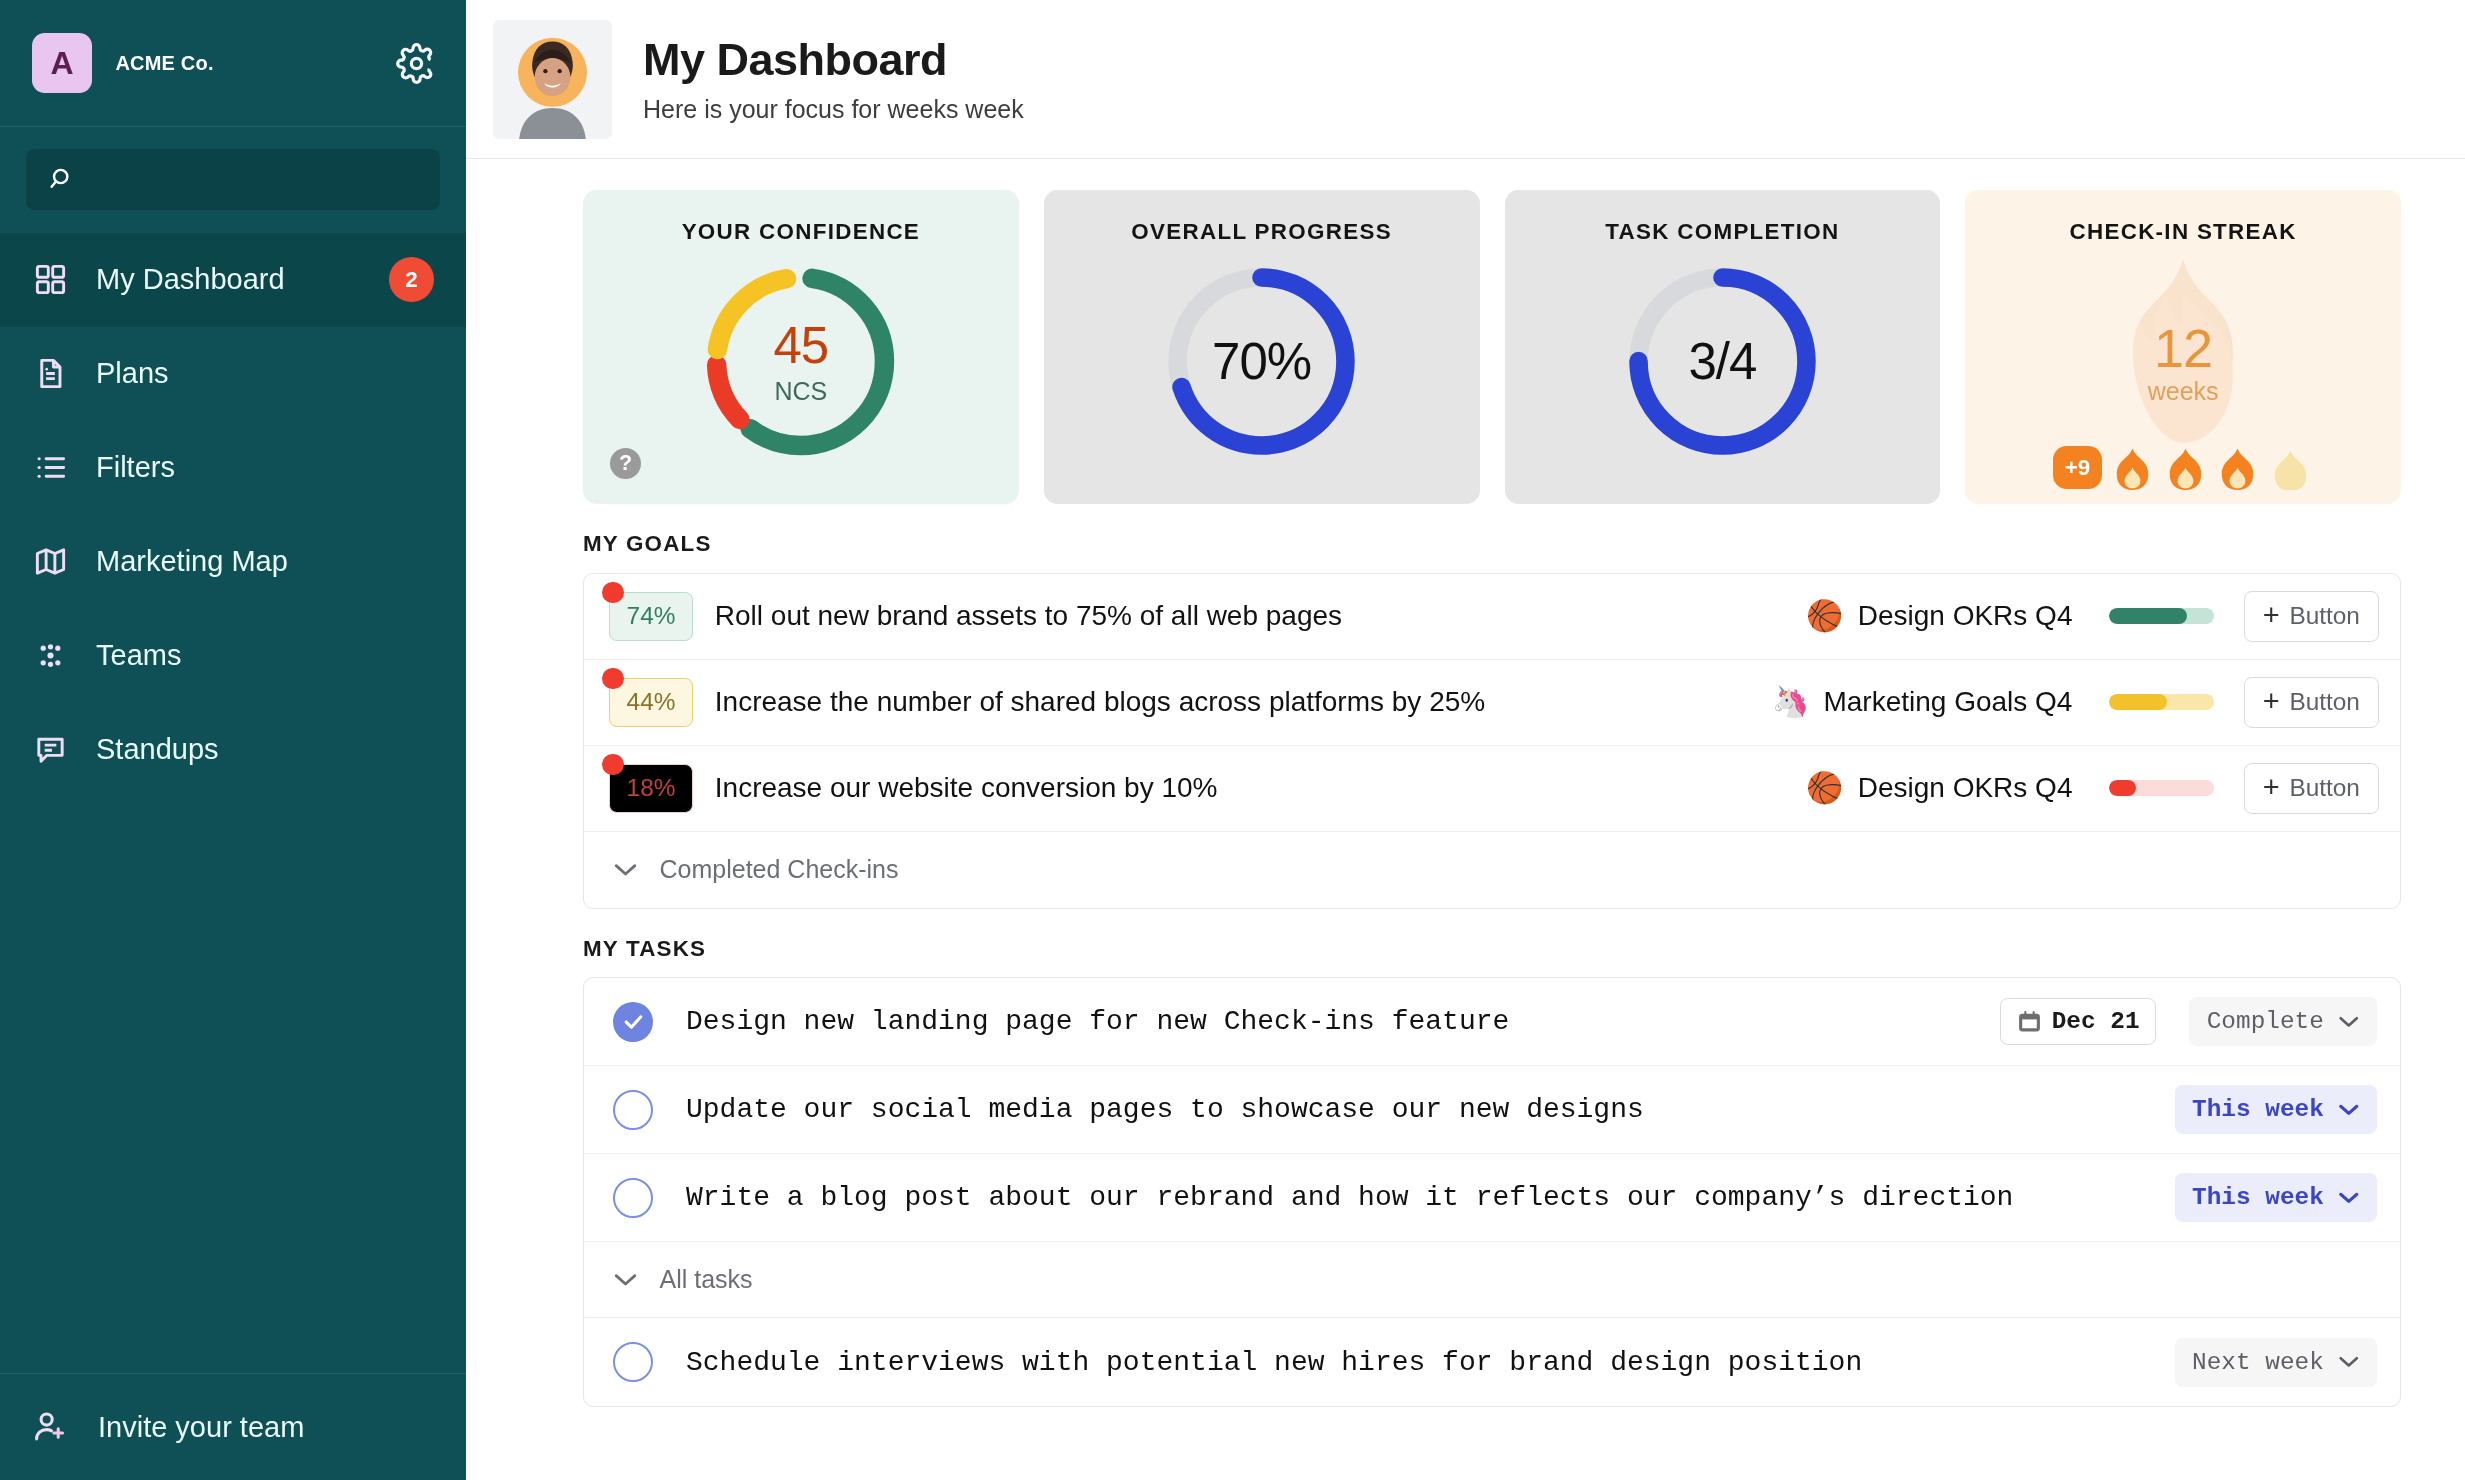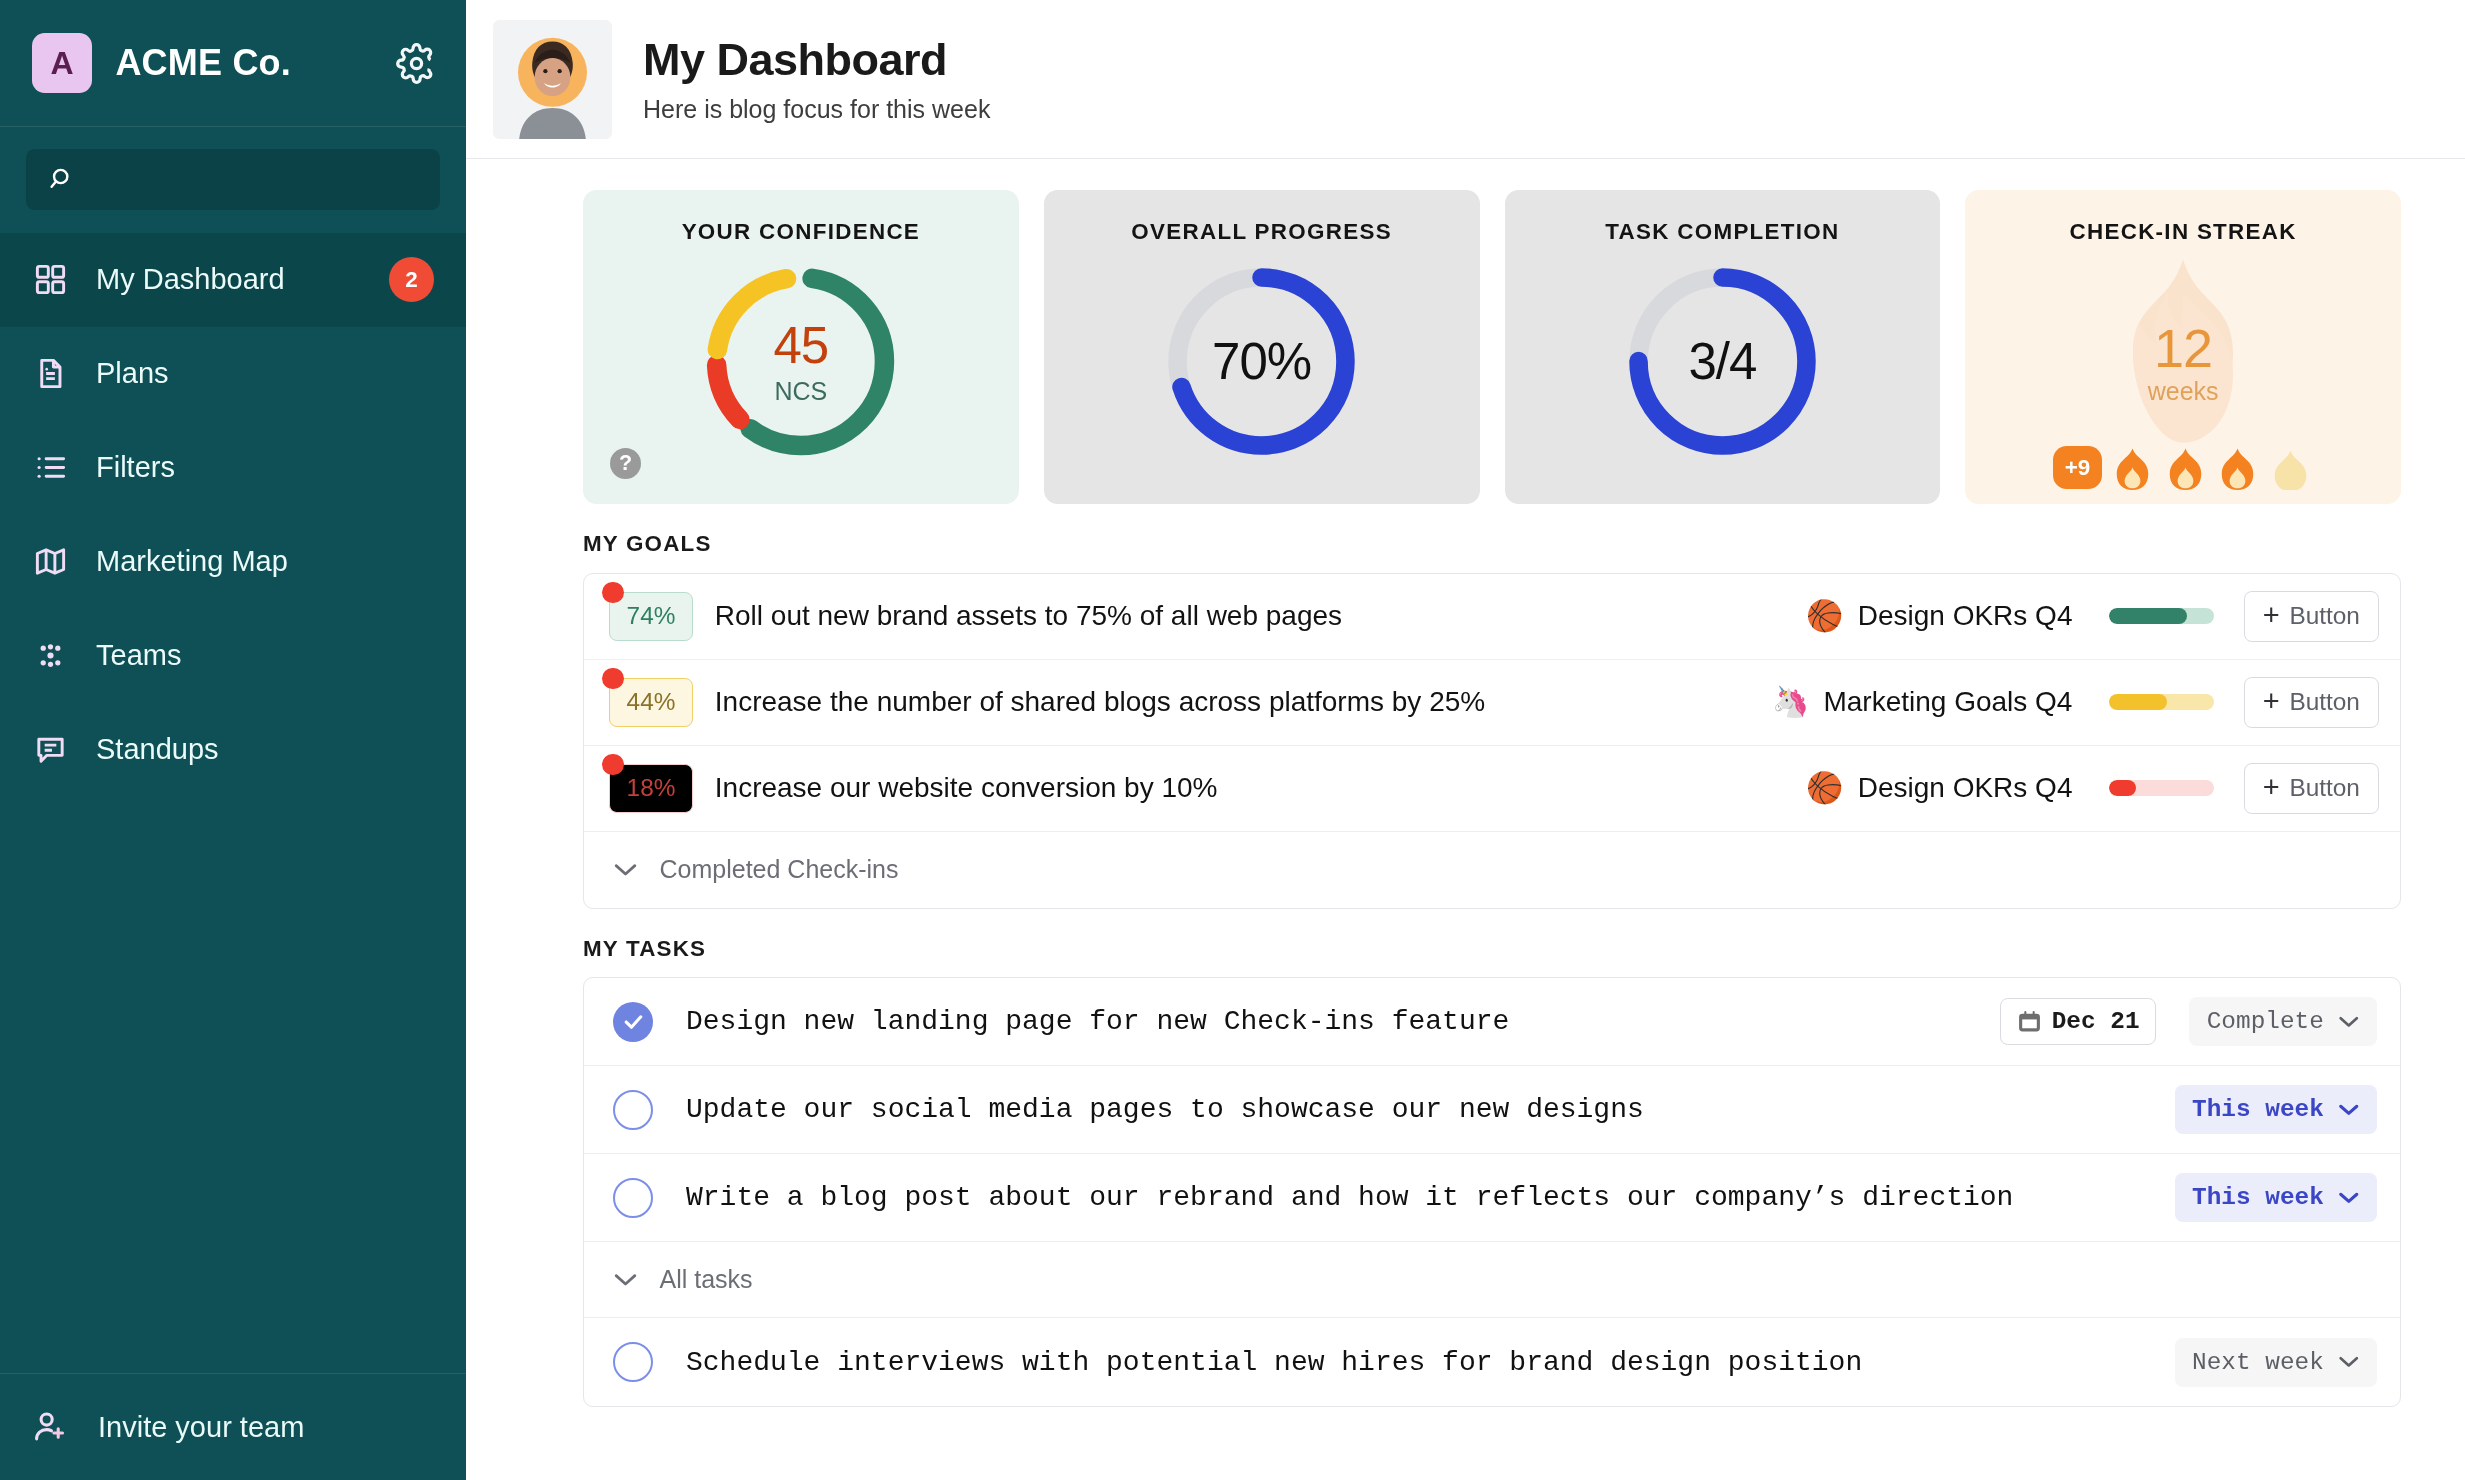--- a/index.html
+++ b/index.html
@@ -22,21 +22,21 @@
     height: 127px; display: flex; align-items: center;
     padding: 0 29px 0 32px; gap: 23.4px;
     border-bottom: 1px solid rgba(255,255,255,0.10);
   }
   .sb-logo {
     width: 60px; height: 60px; border-radius: 12.7px;
     background: #e9c6ef; color: #5b1e4f;
     display: flex; align-items: center; justify-content: center;
     font-size: 32px; font-weight: bold; flex: 0 0 60px;
   }
-  .sb-name { color: #ffffff; font-size: 36px; font-weight: bold; letter-spacing: 0.2px; flex: 1; }
+  .sb-name { color: #ffffff; font-size: 20px; font-weight: bold; letter-spacing: 0.2px; flex: 1; }
   .sb-gear { width: 41px; height: 41px; flex: 0 0 41px; opacity: .95; cursor: pointer; }
 
   .sb-searchwrap { padding: 21.5px 26px 19.5px 26px; }
   .sb-search {
     height: 61px; border-radius: 8.8px; background: #0a4247;
     display: flex; align-items: center; padding: 0 21.5px;
   }
   .sb-search svg { width: 29px; height: 29px; flex: 0 0 29px; }
   .sb-search input {
     background: transparent; border: none; outline: none;
@@ -317,21 +317,21 @@
           <path d="M33 36c1-12 8-18 17-18s16 6 17 18c1 11-6 22-17 22S32 47 33 36z" fill="#3a2a22"></path>
           <ellipse cx="50" cy="48" rx="15" ry="16" fill="#d7a184"></ellipse>
           <path d="M35 36c3-8 10-11 15-11s12 3 15 11c-6-3-10-4-15-4s-9 1-15 4z" fill="#2b1e18"></path>
           <path d="M43 53c4 3 10 3 14 0-2 5-12 5-14 0z" fill="#ffffff"></path>
           <circle cx="44" cy="43" r="1.8" fill="#2b1e18"></circle>
             <circle cx="56" cy="43" r="1.8" fill="#2b1e18"></circle>
         </svg>
       </div>
       <div>
         <div class="tb-title">My Dashboard</div>
-        <div class="tb-sub">Here is blog focus for this week</div>
+        <div class="tb-sub">Here is your focus for weeks week</div>
       </div>
     </div>
 
     <div class="content">
 
       <section class="stats">
 
         <div class="card confidence">
           <div class="card-title">YOUR CONFIDENCE</div>
           <div class="ring">

